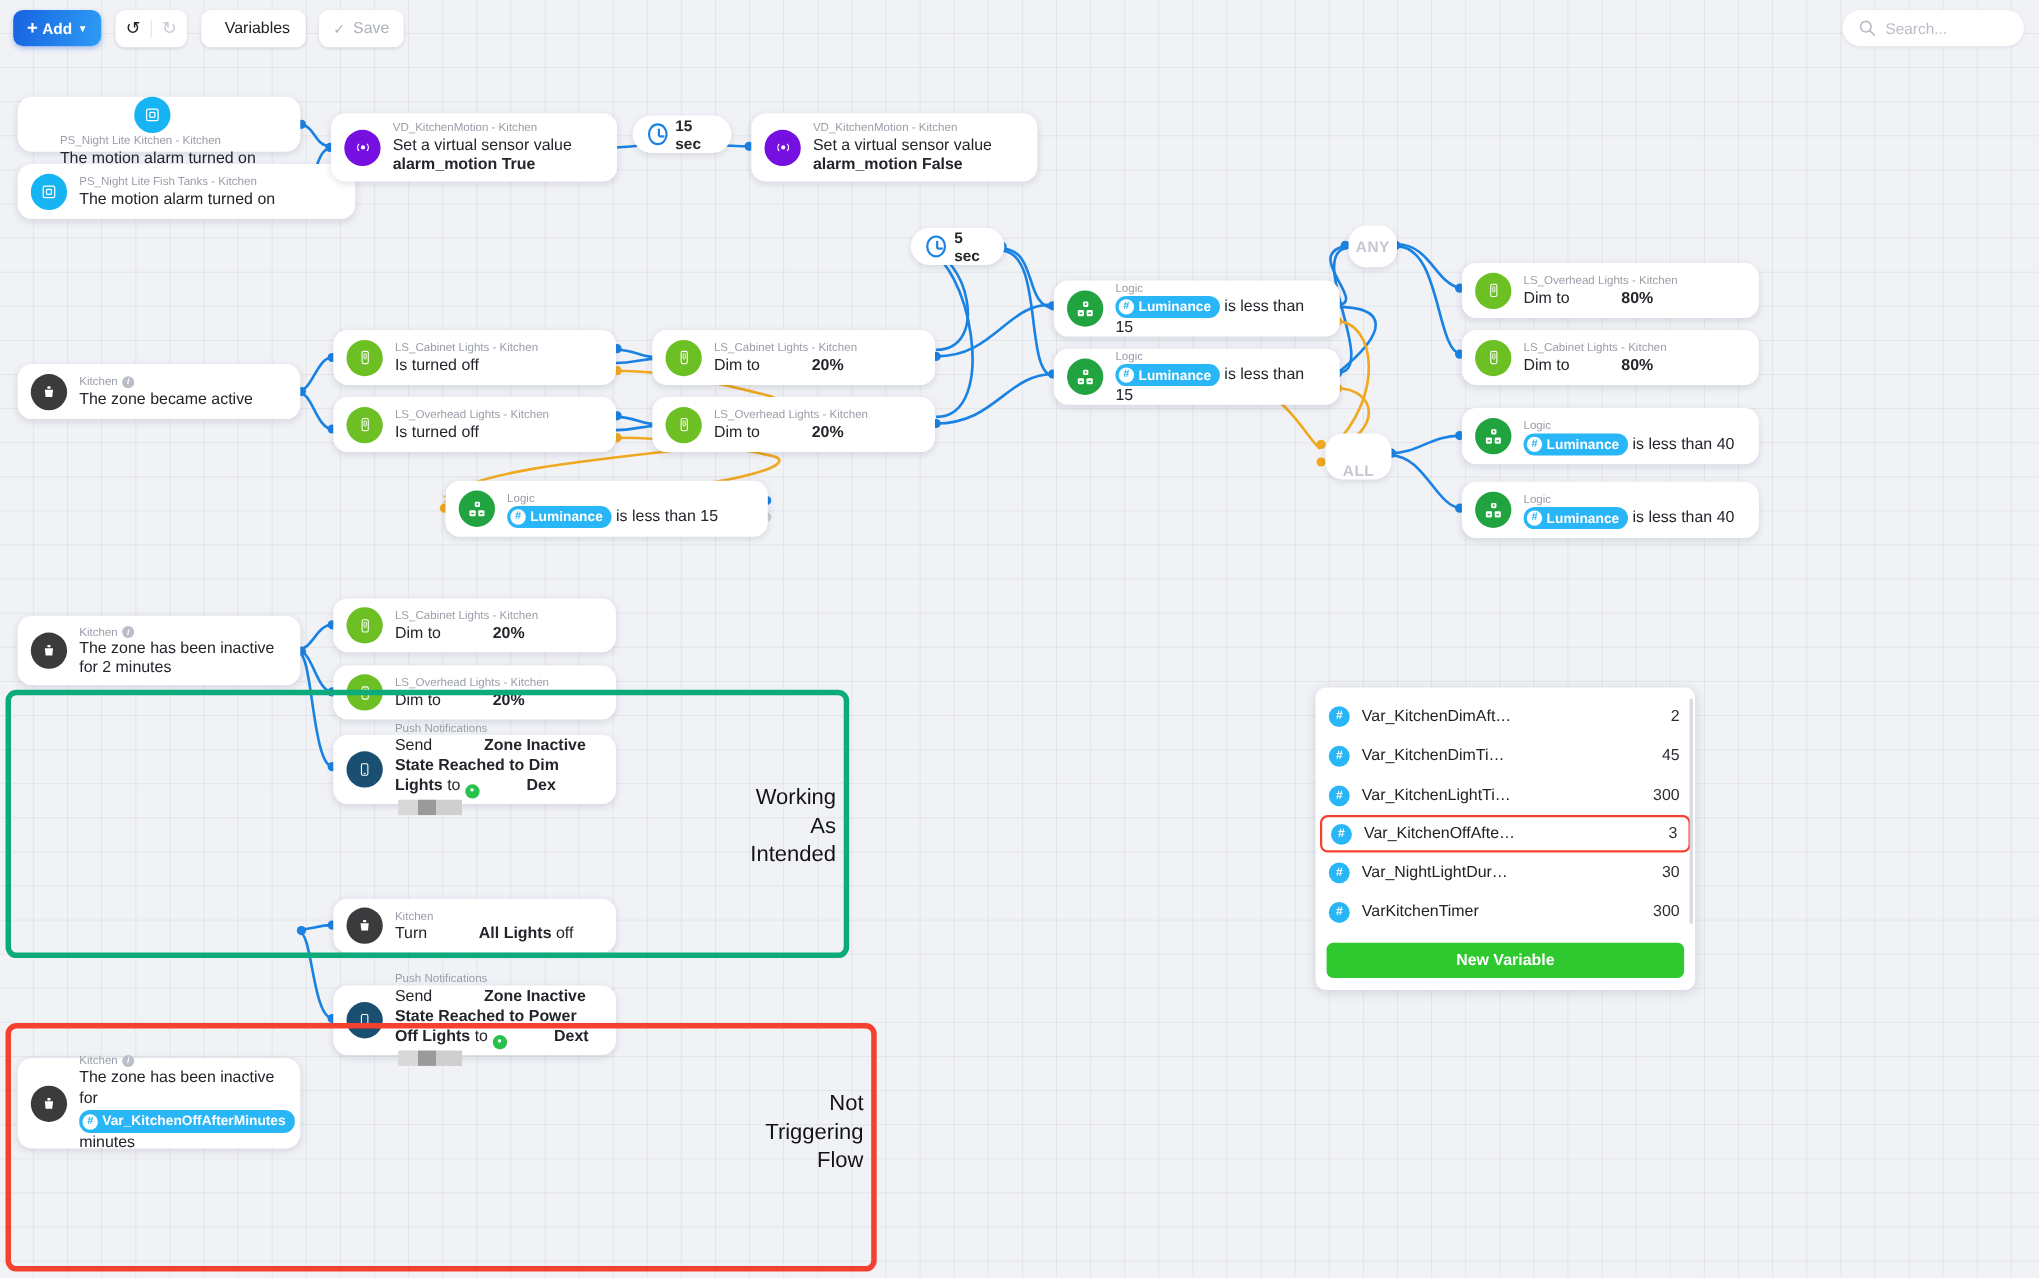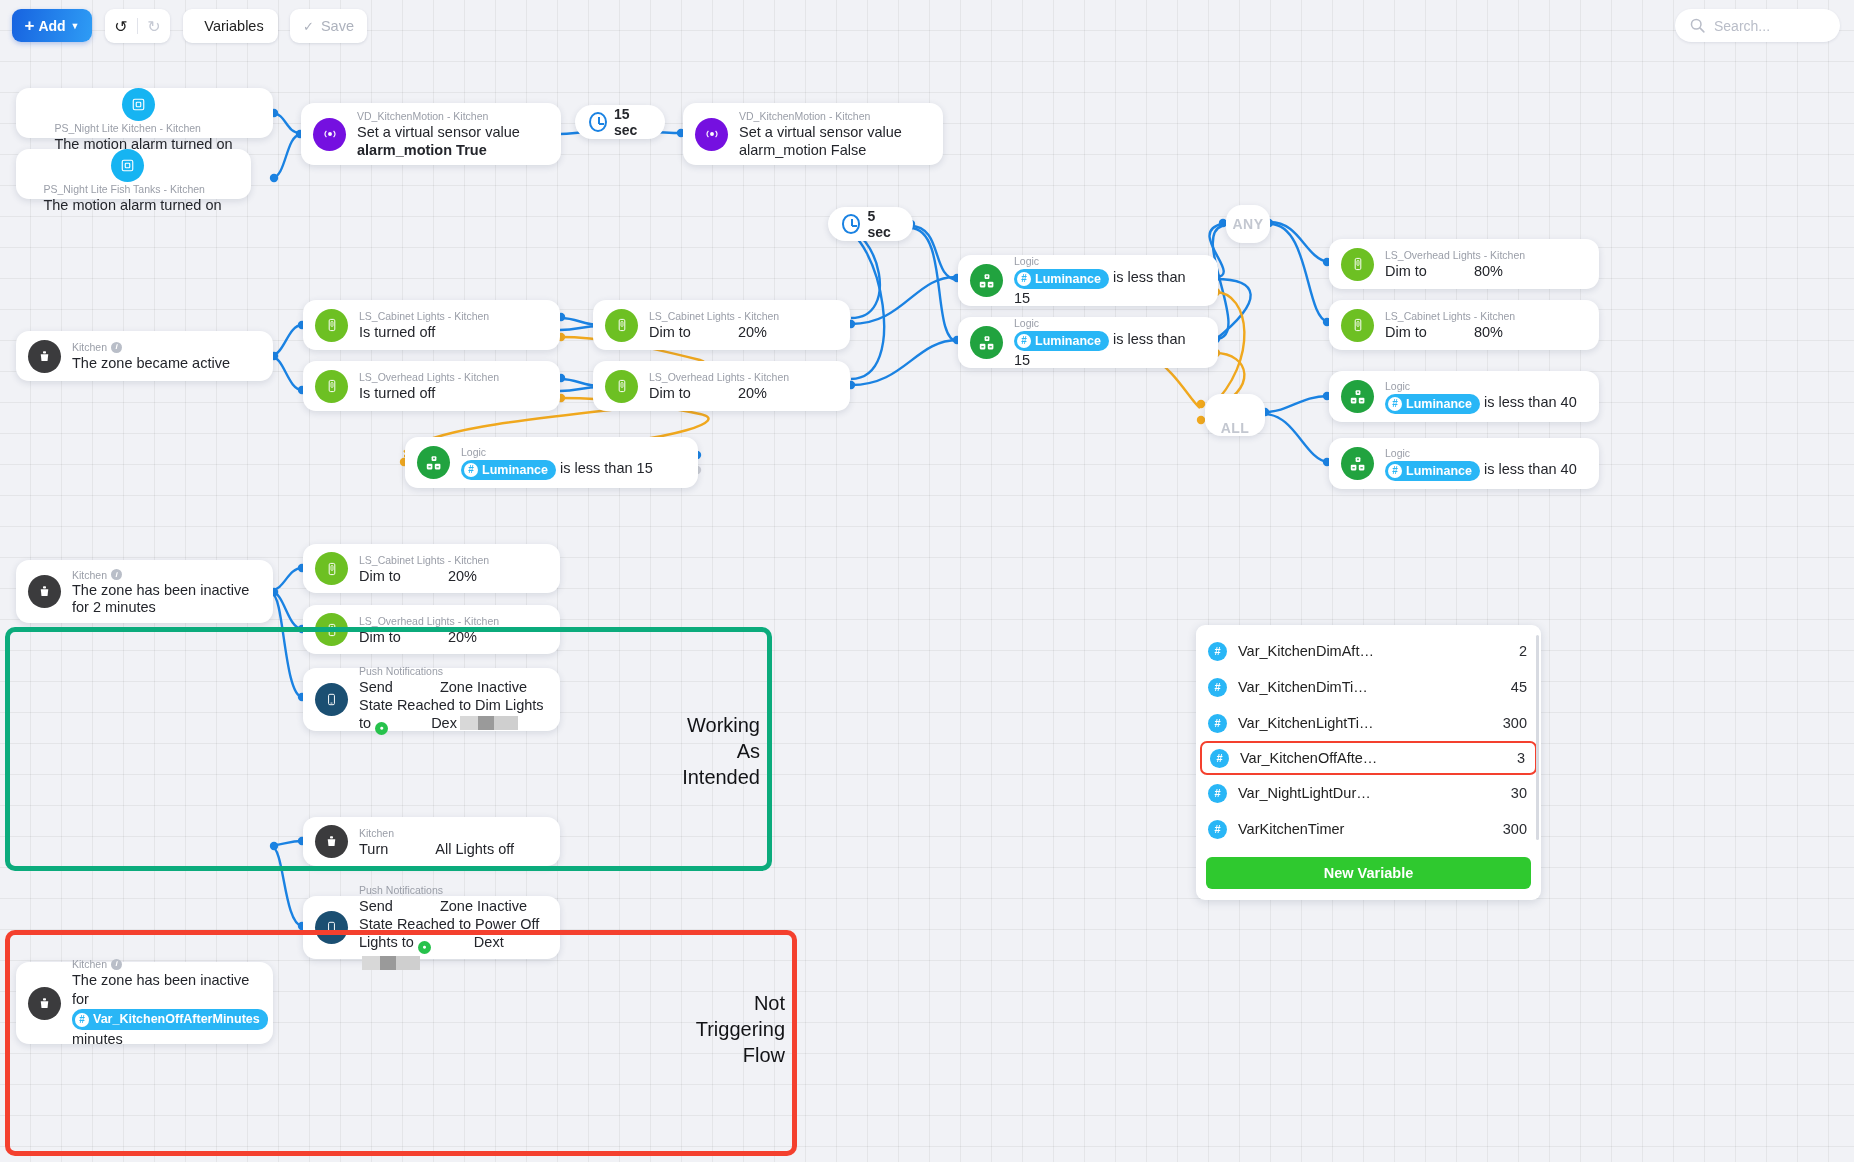--- a/index.html
+++ b/index.html
@@ -67,21 +67,21 @@
   }
   .circ.blue{ background:#16b4f2;}
   .circ.purple{ background:#7510e0;}
   .circ.green{ background:#6dc023;}
   .circ.dgreen{ background:#21a33f;}
   .circ.dark{ background:#3b3b3d;}
   .circ.navy{ background:#1b4f72;}
   .node .txt{ display:flex; flex-direction:column; justify-content:center; min-width:0;}
   .node .sub{ font-size:10.5px; color:#9a9ea8; line-height:14px; white-space:nowrap; display:flex; align-items:center; gap:4px;}
   .node .main{ font-size:14.5px; color:#23252b; line-height:18px;}
-  .node .main b{ font-weight:normal;padding-left:43px;}
+  .node .main b{ font-weight:bold;padding-left:43px;}
   .infodot{
     width:11px;height:11px;border-radius:50%;background:#b9bec8;color:#fff;
     font-size:8px; display:inline-flex;align-items:center;justify-content:center;
     font-style:italic; font-weight:bold;
   }
 
   
   .pill{
     position:absolute; background:#fff; border-radius:17px; height:34px;
     display:flex; align-items:center; justify-content:center; gap:7px;
@@ -301,21 +301,21 @@
         <rect x="3" y="3" width="14" height="14" rx="2" fill="none" stroke="#fff" stroke-width="1.5"></rect>
         <rect x="7" y="7" width="6" height="6" rx="1" fill="none" stroke="#fff" stroke-width="1.5"></rect>
       </svg>
   </div>
   <div class="txt">
     <div class="sub">PS_Night Lite Kitchen - Kitchen</div>
     <div class="main">The motion alarm turned on</div>
   </div>
 </div>
 
-<div class="node" style="left:16px;top:149px;width:235px;height:50px;flex-direction:column;">
+<div class="node" style="left:16px;top:149px;width:307px;height:50px;">
   <div class="circ blue">
     <svg width="15" height="15" viewBox="0 0 20 20">
         <rect x="3" y="3" width="14" height="14" rx="2" fill="none" stroke="#fff" stroke-width="1.5"></rect>
         <rect x="7" y="7" width="6" height="6" rx="1" fill="none" stroke="#fff" stroke-width="1.5"></rect>
       </svg>
   </div>
   <div class="txt">
     <div class="sub">PS_Night Lite Fish Tanks - Kitchen</div>
     <div class="main">The motion alarm turned on</div>
   </div>
@@ -345,21 +345,21 @@
   <div class="circ purple">
     <svg width="16" height="16" viewBox="0 0 20 20">
         <circle cx="10" cy="10" r="2.4" fill="#fff"></circle>
         <path d="M5.5 6 A6 6 0 0 0 5.5 14" fill="none" stroke="#fff" stroke-width="1.4"></path>
         <path d="M14.5 6 A6 6 0 0 1 14.5 14" fill="none" stroke="#fff" stroke-width="1.4"></path>
       </svg>
   </div>
   <div class="txt">
     <div class="sub">VD_KitchenMotion - Kitchen</div>
     <div class="main">Set a virtual sensor value</div>
-    <div class="main" style="font-weight:normal;">alarm_motion False</div>
+    <div class="main" style="font-weight:bold;">alarm_motion False</div>
   </div>
 </div>
 
 <div class="pill" style="left:828px;top:207px;width:85px;">
   <span class="clock"></span>
   <span>5 sec</span>
 </div>
 
 <div class="node" style="left:16px;top:331px;width:257px;height:50px;">
   <div class="circ dark">

